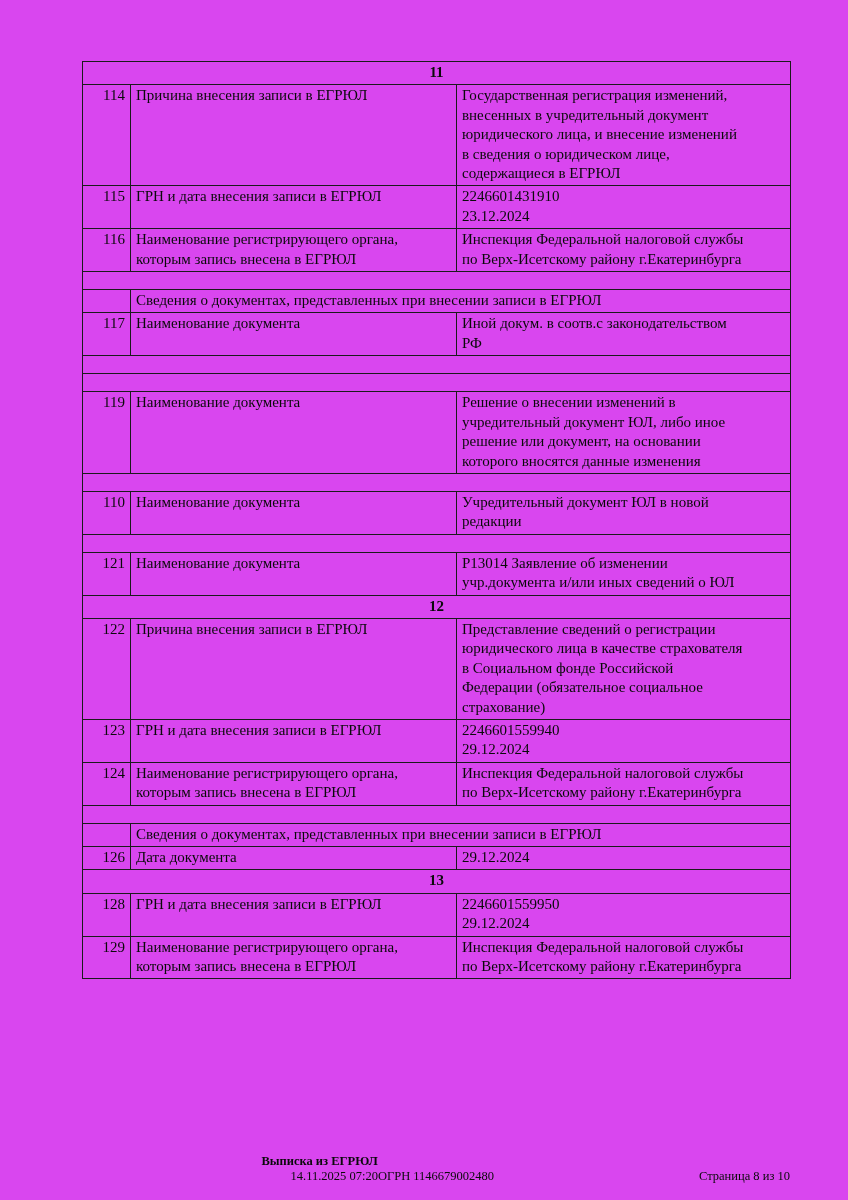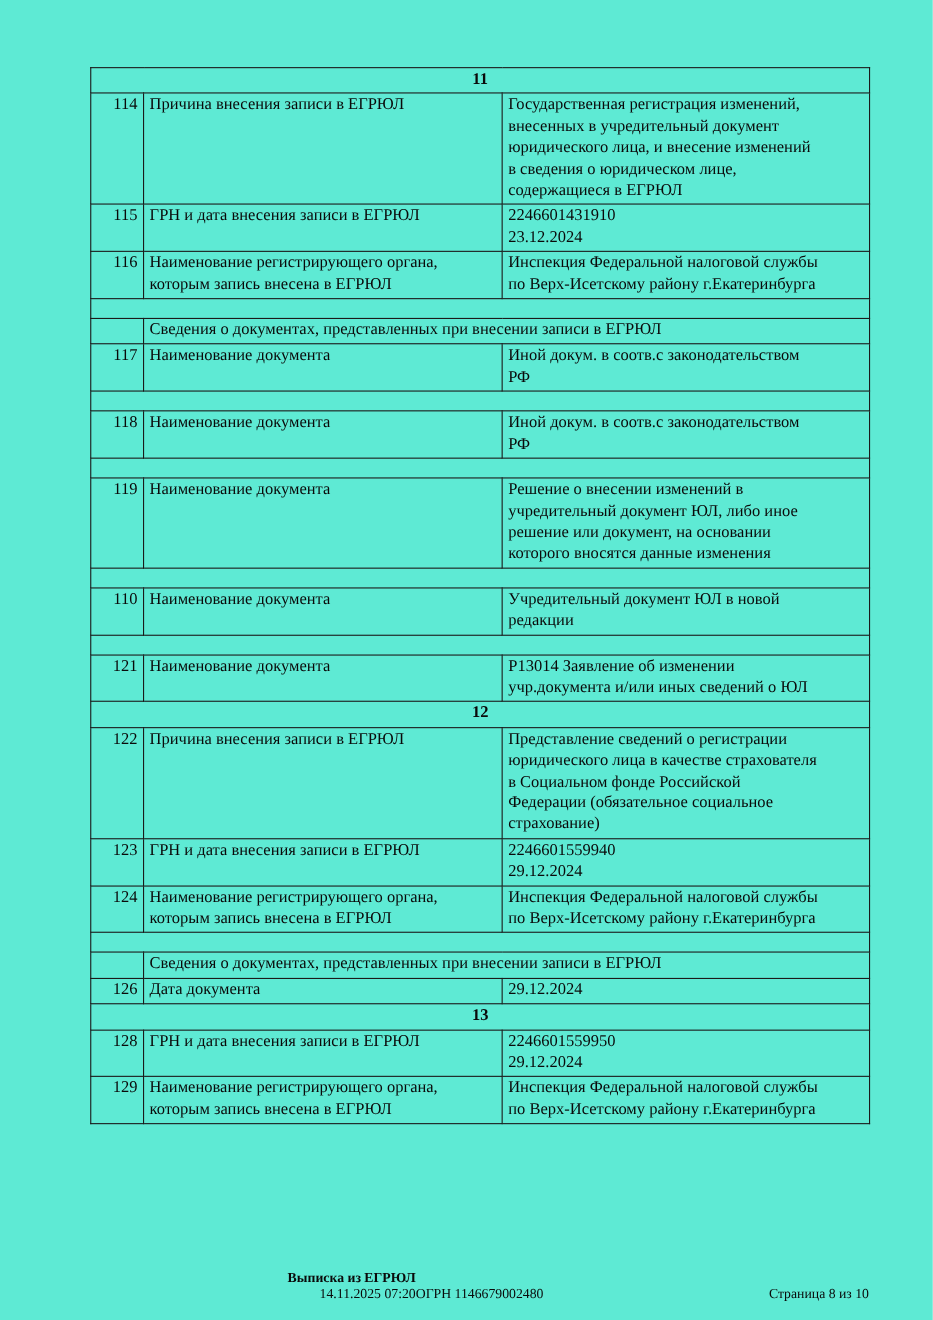--- a/index.html
+++ b/index.html
@@ -5,21 +5,21 @@
   html, body {
     margin: 0;
     padding: 0;
     background: #efefee;
   }
   .page {
     position: relative;
     width: 848px;
     height: 1200px;
     margin: 0 auto;
-    background: #5eead4;
+    background: #d946ef;
     font-family: "Liberation Serif", "DejaVu Serif", serif;
     color: #0a0a0a;
     overflow: hidden;
   }
   table.egrul {
     position: absolute;
     left: 82px;
     top: 61px;
     width: 708px;
     border-collapse: collapse;
@@ -117,26 +117,20 @@
         <tr>
           <td class="num-cell">117</td>
           <td class="label-cell">Наименование документа</td>
           <td class="value-cell">Иной докум. в соотв.с законодательством
 РФ</td>
         </tr>
         <tr>
           <td class="spacer-cell" colspan="3"></td>
         </tr>
         <tr>
-          <td class="num-cell">118</td>
-          <td class="label-cell">Наименование документа</td>
-          <td class="value-cell">Иной докум. в соотв.с законодательством
-РФ</td>
-        </tr>
-        <tr>
           <td class="spacer-cell" colspan="3"></td>
         </tr>
         <tr>
           <td class="num-cell">119</td>
           <td class="label-cell">Наименование документа</td>
           <td class="value-cell">Решение о внесении изменений в
 учредительный документ ЮЛ, либо иное
 решение или документ, на основании
 которого вносятся данные изменения</td>
         </tr>

